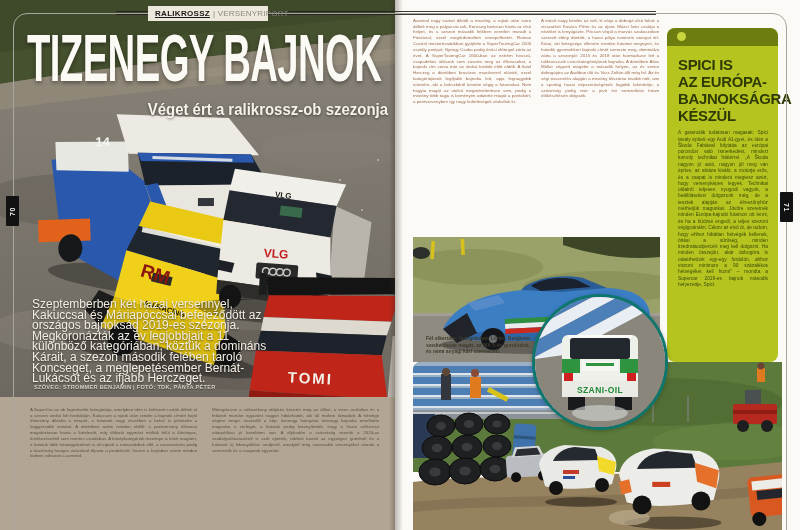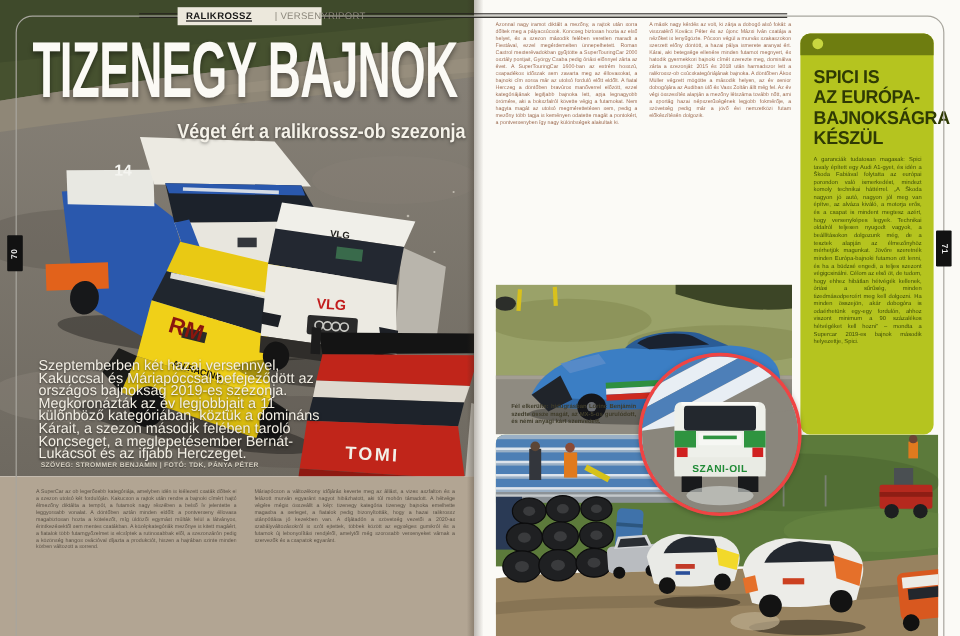--- a/index.html
+++ b/index.html
@@ -28,41 +28,41 @@
   .greek{position:absolute;overflow:hidden;}
   .greek>div{font-size:8px;line-height:1.32;text-align:justify;transform-origin:0 0;}
   .lcol>div{width:304px;transform:scale(.55);color:#595045;}
   .rcol>div{width:215px;transform:scale(.55);color:#9d6c52;}
   .sidebody>div{width:150px;transform:scale(.6);color:#3c4a08;}
   .capt>div{width:168px;transform:scale(.62);color:#3f3c2a;font-weight:700;line-height:1.25;}
   
   .photo-mx5{left:18px;top:237px;width:247px;height:125px;overflow:hidden;z-index:2;}
   .caption{left:31px;top:336px;width:106px;height:26px;z-index:5;}
   .photo-circle{left:137px;top:294px;width:136px;height:136px;border-radius:50%;
-                border:3px solid #ef4444;box-sizing:border-box;overflow:hidden;z-index:4;
+                border:3px solid #0f766e;box-sizing:border-box;overflow:hidden;z-index:4;
                 box-shadow:0 1px 4px rgba(0,0,0,.25);}
   .photo-bottom{left:18px;top:362px;width:369px;height:168px;overflow:hidden;z-index:2;
                 border-radius:8px 0 0 0;}
   .sidebar{left:272px;top:28px;width:111px;height:334px;background:#b5c41f;border-radius:8px;z-index:3;}
   .sidebar-head{position:absolute;left:0;top:0;width:111px;height:18px;background:#6e7d10;
                 border-radius:8px 8px 0 0;}
   .sidebar-dot{position:absolute;left:10px;top:4px;width:9px;height:9px;border-radius:50%;background:#c8d63f;}
   .sidebar-title{position:absolute;left:11px;top:28px;font-size:15.5px;font-weight:700;color:#2f3a04;
                  line-height:17px;letter-spacing:-.3px;transform:scaleX(.96);transform-origin:0 0;}
   .sidebar-body{left:11px;top:102px;width:91px;height:222px;}
   
   .frame{left:13px;top:13px;width:772px;height:580px;border:1.5px solid #a8a69e;border-radius:14px;
          z-index:6;pointer-events:none;}
   .dline{height:2px;border-top:1.5px solid #22201d;border-bottom:1.5px solid #22201d;z-index:7;opacity:.88;}
   .dline.l{left:116px;top:11px;width:32px;}
   .dline.r{left:268px;top:11px;width:388px;}
   .hstrip{left:148px;top:6px;width:120px;height:15px;background:#ece8dc;z-index:7;
           display:flex;align-items:center;padding-left:7px;box-sizing:border-box;white-space:nowrap;}
   .hstrip .cat{font-size:8px;font-weight:700;color:#181818;letter-spacing:.3px;text-decoration:underline;}
-  .hstrip .sec{font-size:8px;color:#8d897d;margin-left:19px;letter-spacing:.2px;}
+  .hstrip .sec{font-size:8px;color:#8d897d;margin-left:3px;letter-spacing:.2px;}
   .ptab{width:13px;height:30px;background:#121212;z-index:8;display:flex;align-items:center;
         justify-content:center;border-radius:1px;}
   .ptab span{font-size:7px;font-weight:700;color:#f2f2f2;letter-spacing:.5px;}
   .ptab.left{left:6px;top:196px;} .ptab.left span{transform:rotate(-90deg);}
   .ptab.right{left:780px;top:192px;} .ptab.right span{transform:rotate(90deg);}
   .fold{left:389px;top:0;width:14px;height:530px;z-index:4;
         background:linear-gradient(to right,rgba(50,40,30,0),rgba(50,40,30,.30) 45%,rgba(50,40,30,0));}
   svg{display:block;}
   svg text{font-family:"Liberation Sans",sans-serif;}
 </style>

